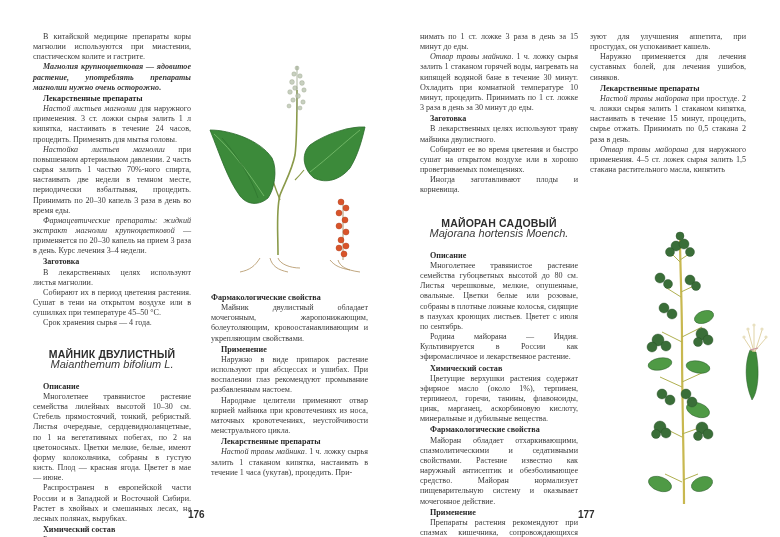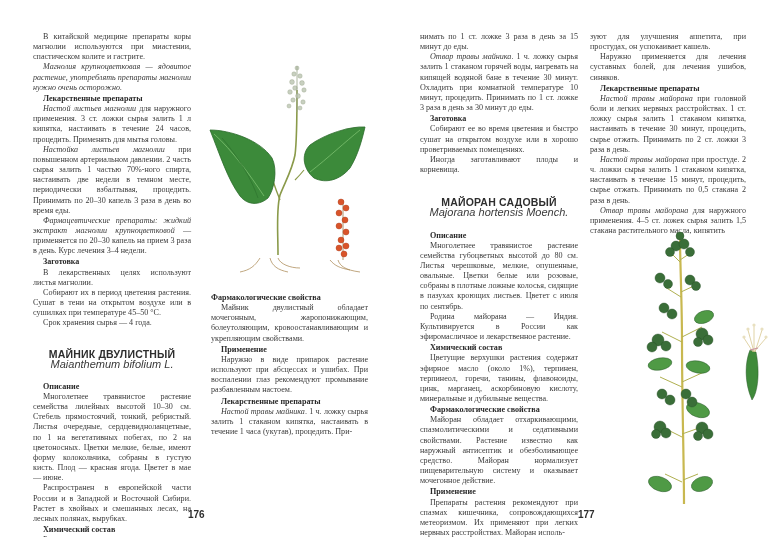--- a/index.html
+++ b/index.html
@@ -3,21 +3,21 @@
 <meta charset="utf-8">
 <style>
   html, body { margin:0; padding:0; background:#ffffff; }
   body { width:780px; height:537px; position:relative; overflow:hidden;
          font-family:"Liberation Serif", "DejaVu Serif", serif; color:#3a3a3a; }
   .col { position:absolute; font-size:8.1px; line-height:10.15px; text-align:justify; }
   .col p { margin:0; text-indent:10px; }
   .col p.ni { text-indent:0; }
   .col .hd { font-weight:bold; margin:1px 0 0 0; text-indent:10px; color:#2a2a2a; }
   .col em { font-style:italic; }
-  .col .bi { font-weight:normal; font-style:italic; }
+  .col .bi { font-weight:bold; font-style:italic; }
   .title { text-align:center; font-family:Liberation Sans, sans-serif;
            font-weight:bold; font-size:10.5px; color:#2e2e2e; letter-spacing:0.2px; text-indent:0; }
   .latin { text-align:center; font-family:"Liberation Sans","DejaVu Sans",sans-serif;
            font-style:italic; font-size:11px; color:#3a3a3a; text-indent:0; }
   .pagenum { position:absolute; font-family:"Liberation Sans","DejaVu Sans",sans-serif;
              font-weight:bold; font-size:10px; color:#2e2e2e; }
   .illus { position:absolute; }
 </style>
 </head>
 <body>
@@ -93,30 +93,32 @@
     <path d="M60 2 C55 10 50 14 40 16 M70 2 C72 10 78 14 88 16 M78 2 C80 8 90 12 100 12" stroke="#b09060" stroke-width="0.8" fill="none"></path>
     <path d="M130 4 C135 10 140 12 150 14 M138 4 C140 10 145 14 160 16" stroke="#b09060" stroke-width="0.8" fill="none"></path>
   </svg>
 </div>
 
 <div class="col" style="left:211px; top:292px; width:157px;">
   <div class="hd" style="text-indent:0">Фармакологические свойства</div>
   <p>Майник двулистный обладает мочегонным, жаропонижающим, болеутоляющим, кровоостанавливающим и укрепляющим свойствами.</p>
   <div class="hd">Применение</div>
   <p>Наружно в виде припарок растение используют при абсцессах и ушибах. При воспалении глаз рекомендуют промывание разбавленным настоем.</p>
+  <p>Народные целители применяют отвар корней майника при кровотечениях из носа, маточных кровотечениях, неустойчивости менструального цикла.</p>
   <div class="hd">Лекарственные препараты</div>
   <p><em>Настой травы майника</em><span>. 1 ч. ложку сырья залить 1 стаканом кипятка, настаивать в течение 1 часа (укутав), процедить. При-</span></p>
 </div>
 
 <div class="pagenum" style="left:188px; top:509px;">176</div>
 
 <div class="col" style="left:420px; top:32px; width:158px;">
   <p class="ni">нимать по 1 ст. ложке 3 раза в день за 15 минут до еды.</p>
   <p><em>Отвар травы майника</em><span>. 1 ч. ложку сырья залить 1 стаканом горячей воды, нагревать на кипящей водяной бане в течение 30 минут. Охладить при комнатной температуре 10 минут, процедить. Принимать по 1 ст. ложке 3 раза в день за 30 минут до еды.</span></p>
   <div class="hd">Заготовка</div>
+  <p>В лекарственных целях используют траву майника двулистного.</p>
   <p>Собирают ее во время цветения и быстро сушат на открытом воздухе или в хорошо проветриваемых помещениях.</p>
   <p>Иногда заготавливают плоды и корневища.</p>
   <div style="height:22px"></div>
   <div class="title">МАЙОРАН САДОВЫЙ</div>
   <div class="latin">Majorana hortensis Moench.</div>
   <div style="height:12px"></div>
   <div class="hd">Описание</div>
   <p>Многолетнее травянистое растение семейства губоцветных высотой до 80 см. Листья черешковые, мелкие, опушенные, овальные. Цветки белые или розовые, собраны в плотные ложные колосья, сидящие в пазухах кроющих листьев. Цветет с июля по сентябрь.</p>
   <p>Родина майорана — Индия. Культивируется в России как эфиромасличное и лекарственное растение.</p>
   <div class="hd">Химический состав</div>
@@ -124,21 +126,20 @@
   <div class="hd">Фармакологические свойства</div>
   <p>Майоран обладает отхаркивающими, спазмолитическими и седативными свойствами. Растение известно как наружный антисептик и обезболивающее средство. Майоран нормализует пищеварительную систему и оказывает мочегонное действие.</p>
   <div class="hd">Применение</div>
   <p>Препараты растения рекомендуют при спазмах кишечника, сопровождающихся метеоризмом. Их применяют при легких нервных расстройствах. Майоран исполь-</p>
 </div>
 
 <div class="col" style="left:590px; top:32px; width:156px;">
   <p class="ni">зуют для улучшения аппетита, при простудах, он успокаивает кашель.</p>
   <p>Наружно применяется для лечения суставных болей, для лечения ушибов, синяков.</p>
   <div class="hd">Лекарственные препараты</div>
-  <p><em>Настой травы майорана</em><span> при головной боли и легких нервных расстройствах. 1 ст. ложку сырья залить 1 стаканом кипятка, настаивать в течение 30 минут, процедить, сырье отжать. Принимать по 2 ст. ложки 3 раза в день.</span></p>
   <p><em>Настой травы майорана</em><span> при простуде. 2 ч. ложки сырья залить 1 стаканом кипятка, настаивать в течение 15 минут, процедить, сырье отжать. Принимать по 0,5 стакана 2 раза в день.</span></p>
   <p><em>Отвар травы майорана</em><span> для наружного применения. 4–5 ст. ложек сырья залить 1,5 стакана растительного масла, кипятить</span></p>
 </div>
 
 <div class="illus" style="left:620px; top:222px; width:150px; height:285px;">
   <svg width="150" height="285" viewBox="0 0 150 285">
     <path d="M64 282 C64 240 62 180 62 120 C62 80 60 40 60 15" stroke="#c8b850" stroke-width="2.2" fill="none"></path>
     <g stroke="#b0b050" stroke-width="1" fill="none">
       <path d="M62 260 L45 252"></path>
         <path d="M63 258 L78 252"></path>

